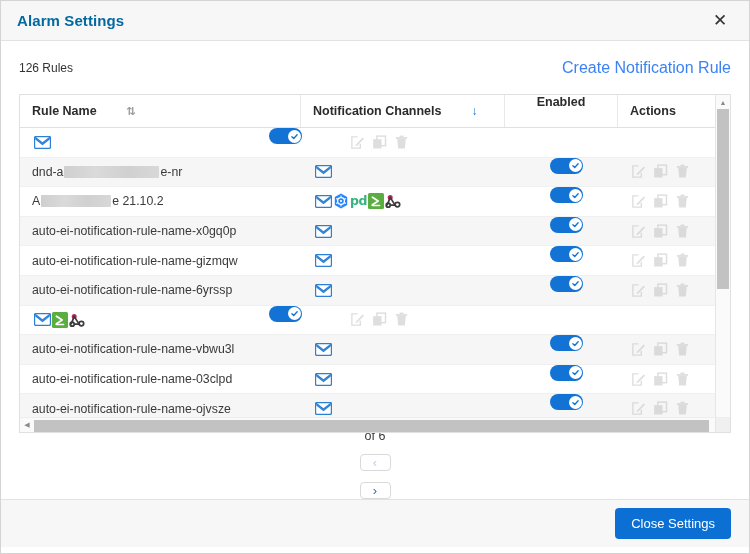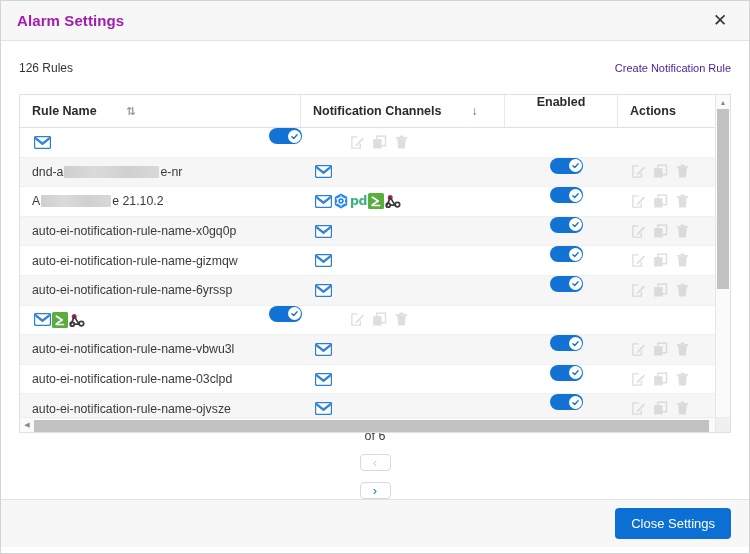--- a/index.html
+++ b/index.html
@@ -12,32 +12,32 @@
   .dialog{
     position:absolute;left:0;top:0;width:750px;height:554px;
     background:#ffffff;border:1px solid #d4d4d4;box-sizing:border-box;
     display:flex;flex-direction:column;
   }
   
   .titlebar{
     height:40px;min-height:40px;background:#f7f7f7;border-bottom:1px solid #e2e2e2;
     display:flex;align-items:center;padding:0 16px;box-sizing:border-box;
   }
-  .title{font-size:15px;font-weight:bold;color:#a21caf;letter-spacing:.1px;flex:1;}
+  .title{font-size:15px;font-weight:bold;color:#0369a1;letter-spacing:.1px;flex:1;}
   .close-x{
     width:26px;height:26px;display:flex;align-items:center;justify-content:center;
     font-size:17px;color:#333;cursor:pointer;font-weight:bold;line-height:1;
   }
   
   .subhead{
     height:53px;min-height:53px;display:flex;align-items:center;
     padding:0 18px;box-sizing:border-box;background:#fff;
   }
   .rules-count{font-size:12px;color:#333;flex:1;}
-  .create-link{font-size:11px;color:#4c1d95;cursor:pointer;}
+  .create-link{font-size:16px;color:#3b82f6;cursor:pointer;}
   
   .table-wrap{
     margin:0 18px;border:1px solid #e0e0e0;box-sizing:border-box;
     position:relative;background:#fff;height:339px;overflow:hidden;
   }
   .thead{
     display:flex;height:33px;border-bottom:1px solid #e0e0e0;background:#fff;
     box-sizing:border-box;
   }
   .th{

